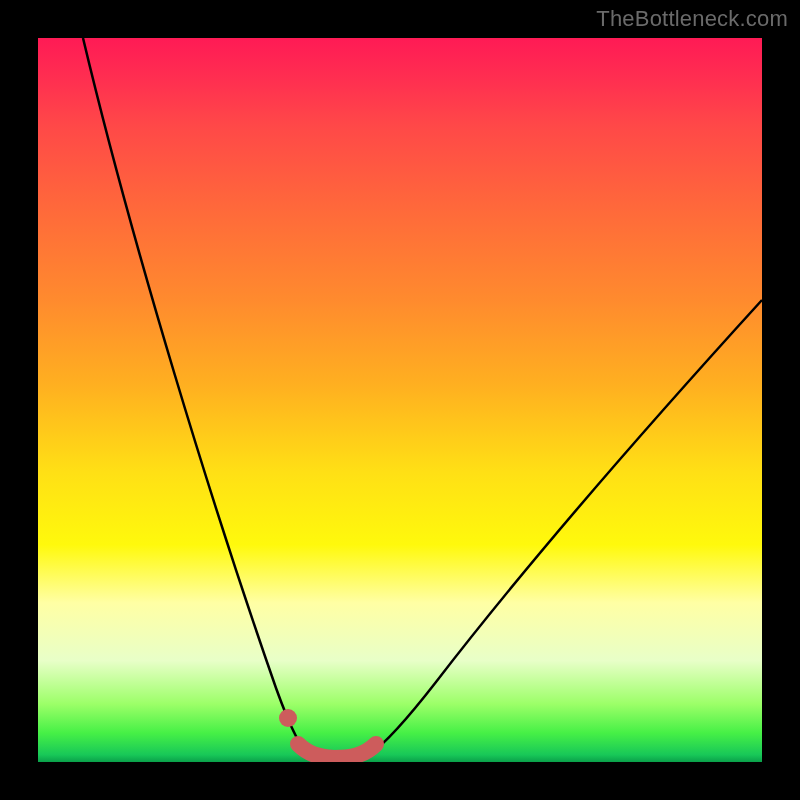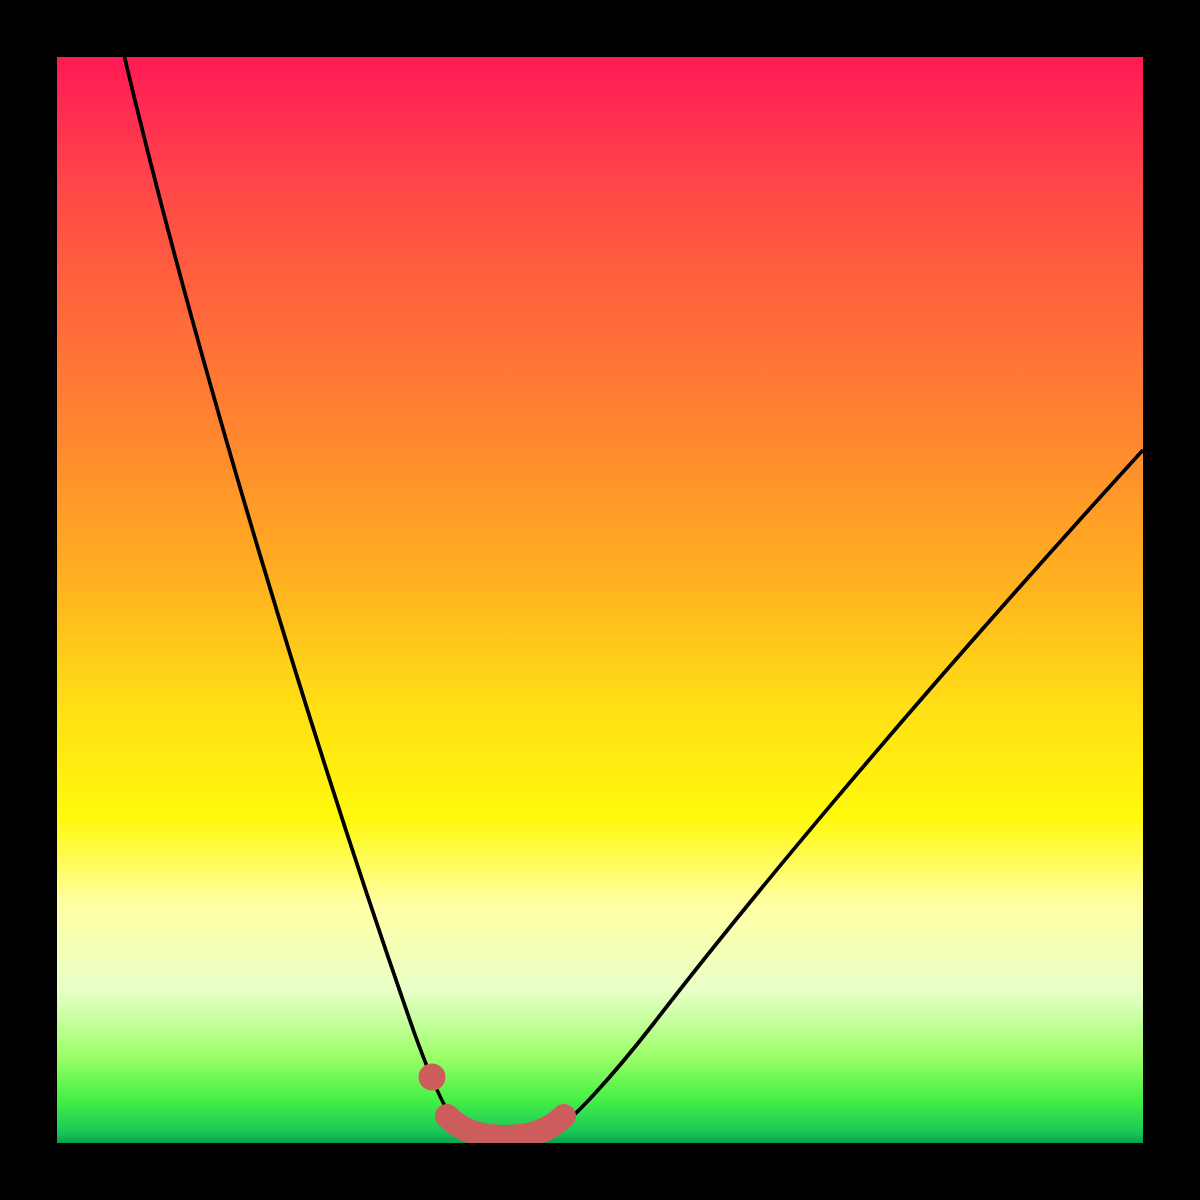--- a/index.html
+++ b/index.html
@@ -95,13 +95,14 @@
                C345,707 370,680 398,644
                C455,570 560,442 724,262"></path>
 
       <circle class="highlight-dot" r="9" cx="250" cy="680"></circle>
       <path class="highlight-path" d="M260,706
                C270,716 280,719 296,720
                C312,720 326,718 338,706"></path>
     </svg>
   </div>
 
+  <div class="watermark">TheBottleneck.com</div>
 </div>
 
 </body></html>

